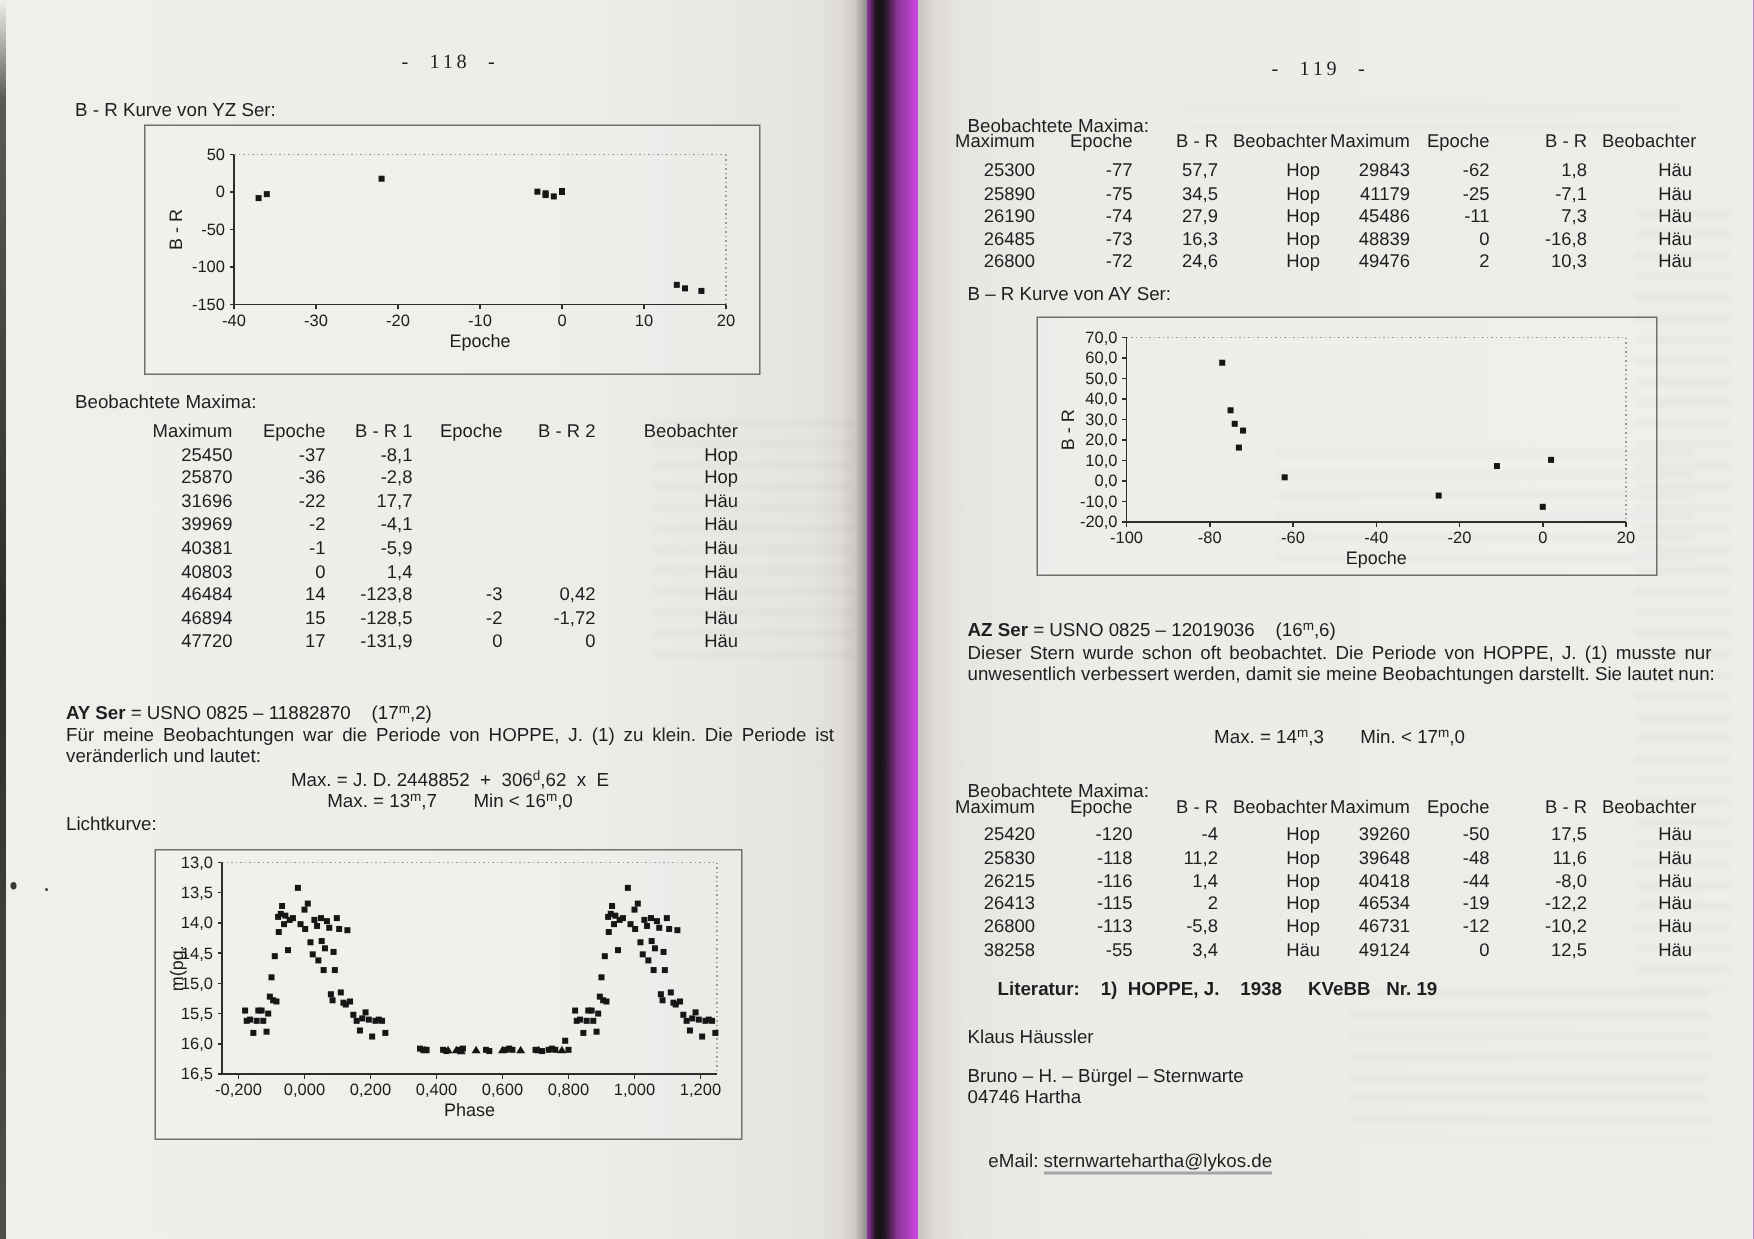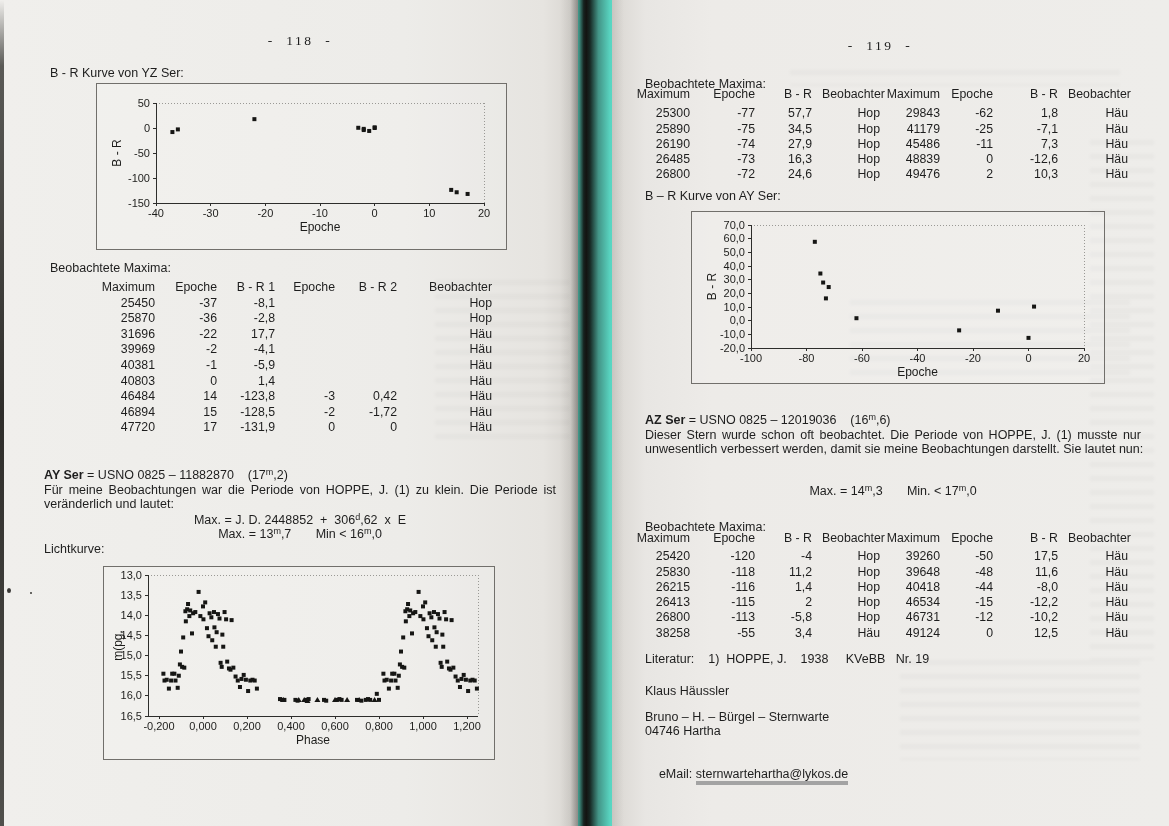--- a/index.html
+++ b/index.html
@@ -1,17 +1,17 @@
 <!DOCTYPE html>
 <html><head>
 <meta charset="utf-8">
 <style>
   html,body{margin:0;padding:0;background:#9b9894;}
   .scan{position:relative;width:1169px;height:826px;overflow:hidden;
-        background:#5eead4;font-family:"Liberation Sans",sans-serif;color:#1e1e1e;}
+        background:#d946ef;font-family:"Liberation Sans",sans-serif;color:#1e1e1e;}
   .page-left{position:absolute;left:0;top:0;width:578px;height:826px;
         background:linear-gradient(90deg,#f0efec 0%,#edece9 70%,#e6e4e0 94%,#d6d3ce 100%);}
   .page-right{position:absolute;left:612px;top:0;width:557px;height:826px;
         background:linear-gradient(90deg,#d9d6d1 0%,#e8e6e3 6%,#edebe8 18%,#eeedea 100%);}
   .spine{position:absolute;left:560px;top:0;width:64px;height:826px;
         background:linear-gradient(90deg,rgba(20,20,18,0) 0%,rgba(20,20,18,.07) 16%,
         rgba(18,18,16,.42) 30%,rgba(14,14,12,.9) 37%,#131311 41%,rgba(14,14,12,.88) 47%,
         rgba(30,30,28,.42) 60%,rgba(50,50,46,.12) 78%,rgba(50,50,46,0) 100%);}
   .edge-left{position:absolute;left:0;top:0;width:4px;height:826px;
         background:linear-gradient(180deg,rgba(40,40,36,0) 0%,rgba(40,40,36,.75) 8%,#2e2d2a 50%,rgba(40,40,36,.8) 100%);}
@@ -23,21 +23,21 @@
   .page-num{font-family:"Liberation Serif",serif;font-size:13.5px;letter-spacing:2.5px;text-align:center;}
   .chart{position:absolute;border:1px solid #716f6b;background:rgba(255,255,255,.12);}
   .doc-table{position:absolute;display:grid;font-size:12.3px;line-height:15.6px;}
   .doc-table .cell{white-space:pre;}
   .doc-table .r{text-align:right;}
   .doc-table .l{text-align:right;padding-left:12px;}
   .doc-table.tight{line-height:15.3px;}
   .doc-table.tight .l{padding-left:10px;}
   .doc-table.gap4 .th{padding-bottom:4px;}
   .doc-table.gap3 .th{padding-bottom:3px;}
-  .email-link{border-bottom:4px solid #a3a3a3;}
+  .email-link{border-bottom:2px solid #a3a3a3;}
   .ghost{position:absolute;opacity:.28;filter:blur(1.6px);pointer-events:none;
         background:repeating-linear-gradient(180deg,rgba(110,110,106,.16) 0 5px,rgba(110,110,106,0) 5px 14px);}
   .speck{position:absolute;background:#3a3936;border-radius:50%;}
 </style>
 </head>
 <body>
 
 <div class="scan">
   <div class="page-left"></div>
   <div class="page-right"></div>
@@ -403,21 +403,21 @@
       <div class="cell td r">45486</div>
       <div class="cell td r">-11</div>
       <div class="cell td r">7,3</div>
       <div class="cell td l">Häu</div>
       <div class="cell td r">26485</div>
       <div class="cell td r">-73</div>
       <div class="cell td r">16,3</div>
       <div class="cell td l">Hop</div>
       <div class="cell td r">48839</div>
       <div class="cell td r">0</div>
-      <div class="cell td r">-12,6</div>
+      <div class="cell td r">-16,8</div>
       <div class="cell td l">Häu</div>
       <div class="cell td r">26800</div>
       <div class="cell td r">-72</div>
       <div class="cell td r">24,6</div>
       <div class="cell td l">Hop</div>
       <div class="cell td r">49476</div>
       <div class="cell td r">2</div>
       <div class="cell td r">10,3</div>
       <div class="cell td l">Häu</div>
     </div>
@@ -515,42 +515,42 @@
       <div class="cell td l">Hop</div>
       <div class="cell td r">40418</div>
       <div class="cell td r">-44</div>
       <div class="cell td r">-8,0</div>
       <div class="cell td l">Häu</div>
       <div class="cell td r">26413</div>
       <div class="cell td r">-115</div>
       <div class="cell td r">2</div>
       <div class="cell td l">Hop</div>
       <div class="cell td r">46534</div>
-      <div class="cell td r">-15</div>
+      <div class="cell td r">-19</div>
       <div class="cell td r">-12,2</div>
       <div class="cell td l">Häu</div>
       <div class="cell td r">26800</div>
       <div class="cell td r">-113</div>
       <div class="cell td r">-5,8</div>
       <div class="cell td l">Hop</div>
       <div class="cell td r">46731</div>
       <div class="cell td r">-12</div>
       <div class="cell td r">-10,2</div>
       <div class="cell td l">Häu</div>
       <div class="cell td r">38258</div>
       <div class="cell td r">-55</div>
       <div class="cell td r">3,4</div>
       <div class="cell td l">Häu</div>
       <div class="cell td r">49124</div>
       <div class="cell td r">0</div>
       <div class="cell td r">12,5</div>
       <div class="cell td l">Häu</div>
     </div>
 
-  <div class="txt" style="left:645px;top:652px;">Literatur:    1)  HOPPE, J.    1938     KVeBB   Nr. 19</div>
+  <div class="txt" style="left:665px;top:652px;font-weight:bold;">Literatur:    1)  HOPPE, J.    1938     KVeBB   Nr. 19</div>
 
   <div class="txt" style="left:645px;top:684px;">Klaus Häussler</div>
 
   <div class="txt" style="left:645px;top:710px;">Bruno – H. – Bürgel – Sternwarte</div>
   <div class="txt" style="left:645px;top:724px;">04746 Hartha</div>
 
   <div class="txt" style="left:645px;top:752px;">
     <span>eMail: </span><span class="email-link">sternwartehartha@lykos.de</span>
   </div>
 </div>

